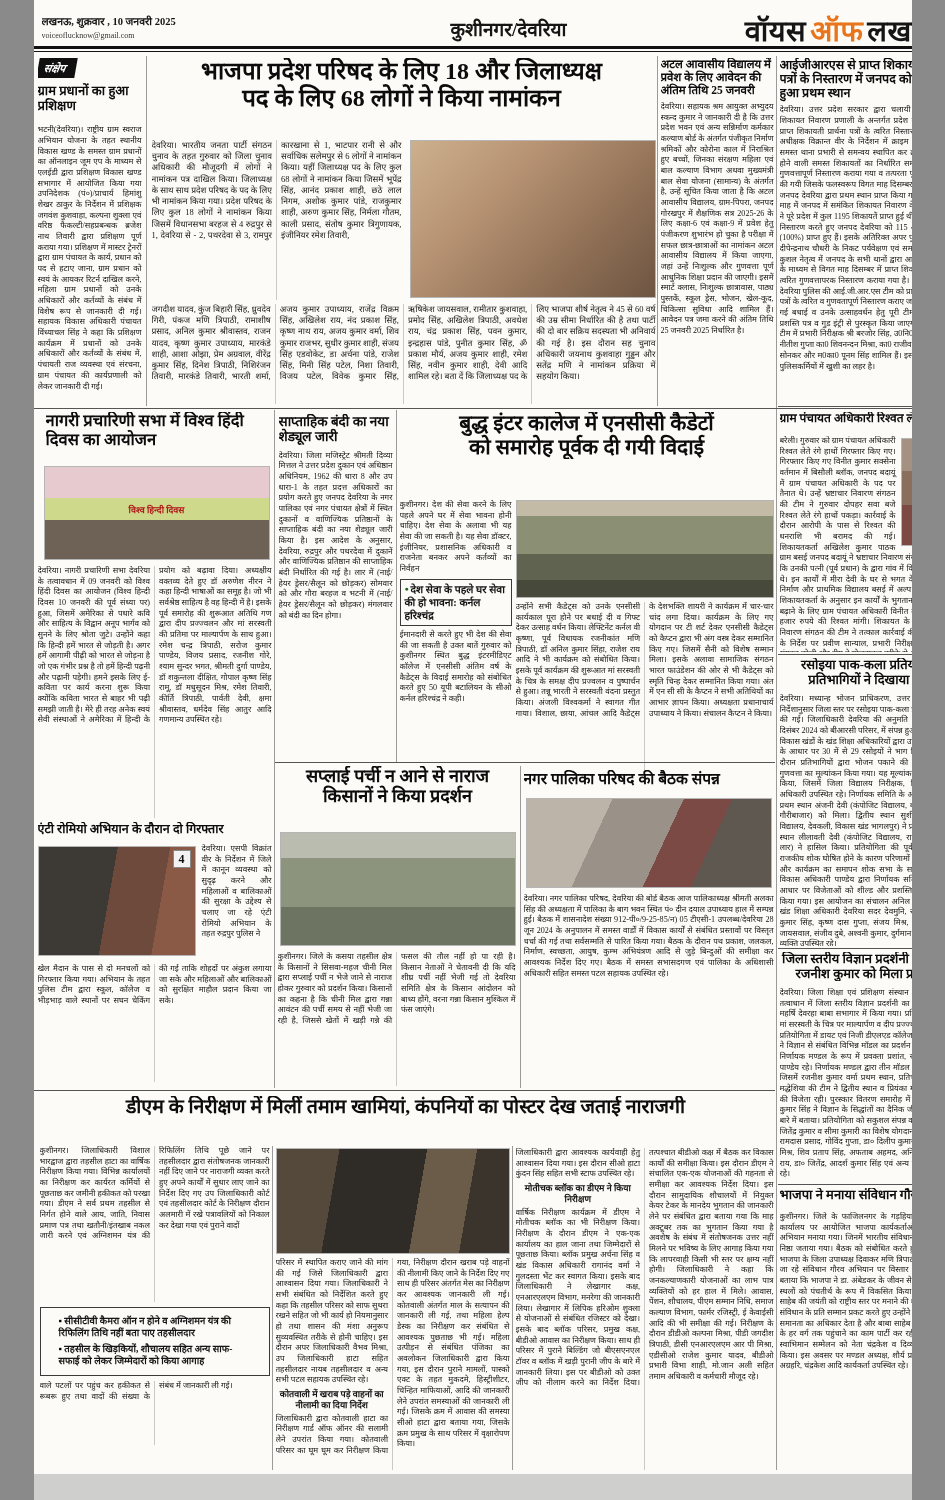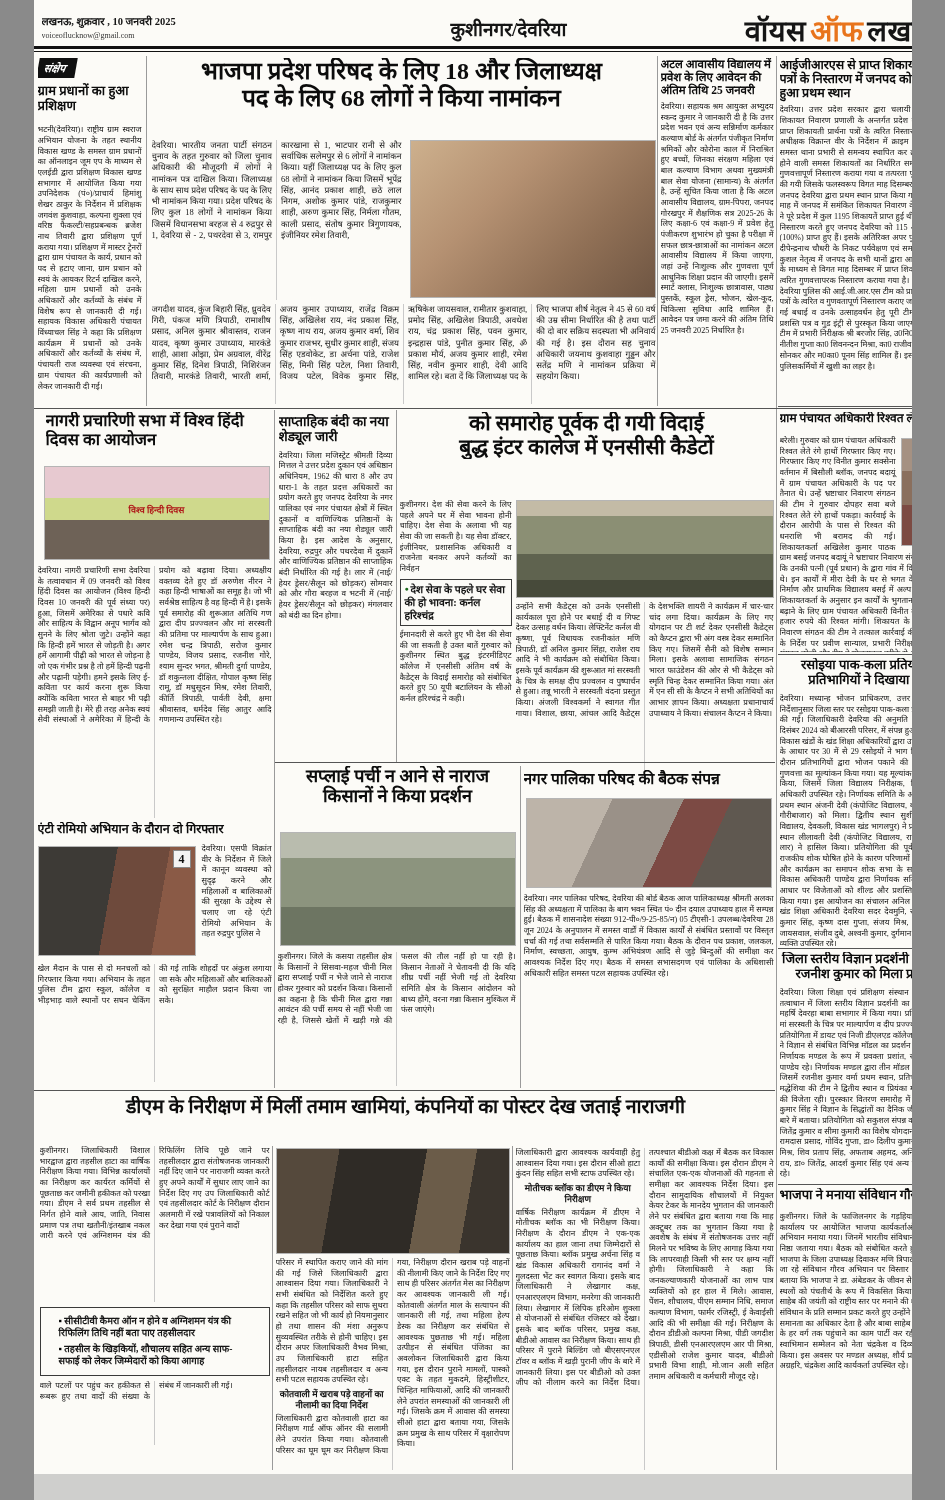--- a/index.html
+++ b/index.html
@@ -108,22 +108,22 @@
   <div class="abs c2 body-xs jt" style="left:4px;top:964px;width:234px;height:118px;">खेल मैदान के पास से दो मनचलों को गिरफ्तार किया गया। अभियान के तहत पुलिस टीम द्वारा स्कूल, कॉलेज व भीड़भाड़ वाले स्थानों पर सघन चेकिंग की गई ताकि शोहदों पर अंकुश लगाया जा सके और महिलाओं और बालिकाओं को सुरक्षित माहौल प्रदान किया जा सके।</div>
   <div class="vline" style="left:240px;top:410px;height:678px;"></div>
 
   <div class="abs" style="left:245px;top:414px;width:114px;">
     <div class="hl" style="font-size:13.5px;">साप्ताहिक बंदी का नया शेड्यूल जारी</div>
     <div class="body-xs jt" style="height:288px;overflow:hidden;margin-top:6px;">देवरिया। जिला मजिस्ट्रेट श्रीमती दिव्या मित्तल ने उत्तर प्रदेश दुकान एवं अधिष्ठान अधिनियम, 1962 की धारा 8 और उप धारा-1 के तहत प्रदत्त अधिकारों का प्रयोग करते हुए जनपद देवरिया के नगर पालिका एवं नगर पंचायत क्षेत्रों में स्थित दुकानों व वाणिज्यिक प्रतिष्ठानों के साप्ताहिक बंदी का नया शेड्यूल जारी किया है। इस आदेश के अनुसार, देवरिया, रुद्रपुर और पथरदेवा में दुकानें और वाणिज्यिक प्रतिष्ठान की साप्ताहिक बंदी निर्धारित की गई है। लार में (नाई/हेयर ड्रेसर/सैलून को छोड़कर) सोमवार को और गौरा बरहज व भटनी में (नाई/हेयर ड्रेसर/सैलून को छोड़कर) मंगलवार को बंदी का दिन होगा।</div>
   </div>
   <div class="vline" style="left:362px;top:410px;height:352px;"></div>
 
   <div class="abs ct" style="left:364px;top:412px;width:378px;">
+    <div class="hl" style="font-size:21px;">बुद्ध इंटर कालेज में एनसीसी कैडेटों</div>
     <div class="hl" style="font-size:21px;">को समारोह पूर्वक दी गयी विदाई</div>
-    <div class="hl" style="font-size:21px;">बुद्ध इंटर कालेज में एनसीसी कैडेटों</div>
   </div>
   <div class="photo ph-ncc" style="left:482px;top:500px;width:258px;height:98px;"></div>
   <div class="abs" style="left:366px;top:500px;width:112px;height:272px;">
     <div class="body-xs jt">कुशीनगर। देश की सेवा करने के लिए पहले अपने घर में सेवा भावना होनी चाहिए। देश सेवा के अलावा भी यह सेवा की जा सकती है। यह सेवा डॉक्टर, इंजीनियर, प्रशासनिक अधिकारी व राजनेता बनकर अपने कर्तव्यों का निर्वहन</div>
     <div class="subbox">देश सेवा के पहले घर सेवा की हो भावना: कर्नल हरिश्चंद्र</div>
     <div class="body-xs jt">ईमानदारी से करते हुए भी देश की सेवा की जा सकती है उक्त बातें गुरुवार को कुशीनगर स्थित बुद्ध इंटरमीडिएट कॉलेज में एनसीसी अंतिम वर्ष के कैडेट्स के विदाई समारोह को संबोधित करते हुए 50 यूपी बटालियन के सीओ कर्नल हरिश्चंद्र ने कही।</div>
   </div>
   <div class="abs c2 body-xs jt" style="left:482px;top:602px;width:258px;height:168px;">उन्होंने सभी कैडेट्स को उनके एनसीसी कार्यकाल पूरा होने पर बधाई दी व गिफ्ट देकर उत्साह वर्धन किया। लेफ्टिनेंट कर्नल वी कृष्णा, पूर्व विधायक रजनीकांत मणि त्रिपाठी, डॉ अनिल कुमार सिंहा, राजेश राय आदि ने भी कार्यक्रम को संबोधित किया। इसके पूर्व कार्यक्रम की शुरूआत मां सरस्वती के चित्र के समक्ष दीप प्रज्वलन व पुष्पार्चन से हुआ। तन्नू भारती ने सरस्वती वंदना प्रस्तुत किया। अंजली विश्वकर्मा ने स्वागत गीत गाया। विशाल, छाया, आंचल आदि कैडेट्स के देशभक्ति शायरी ने कार्यक्रम में चार-चार चांद लगा दिया। कार्यक्रम के लिए गए योगदान पर टी शर्ट देकर एनसीसी कैडेट्स को कैप्टन द्वारा भी अंग वस्त्र देकर सम्मानित किए गए। जिसमें सैनी को विशेष सम्मान मिला। इसके अलावा सामाजिक संगठन भारत फाउंडेशन की ओर से भी कैडेट्स को स्मृति चिन्ह देकर सम्मानित किया गया। अंत में एन सी सी के कैप्टन ने सभी अतिथियों का आभार ज्ञापन किया। अध्यक्षता प्रधानाचार्य उपाध्याय ने किया। संचालन कैप्टन ने किया।</div>
   <div class="hline" style="left:241px;top:762px;width:500px;"></div>
 

